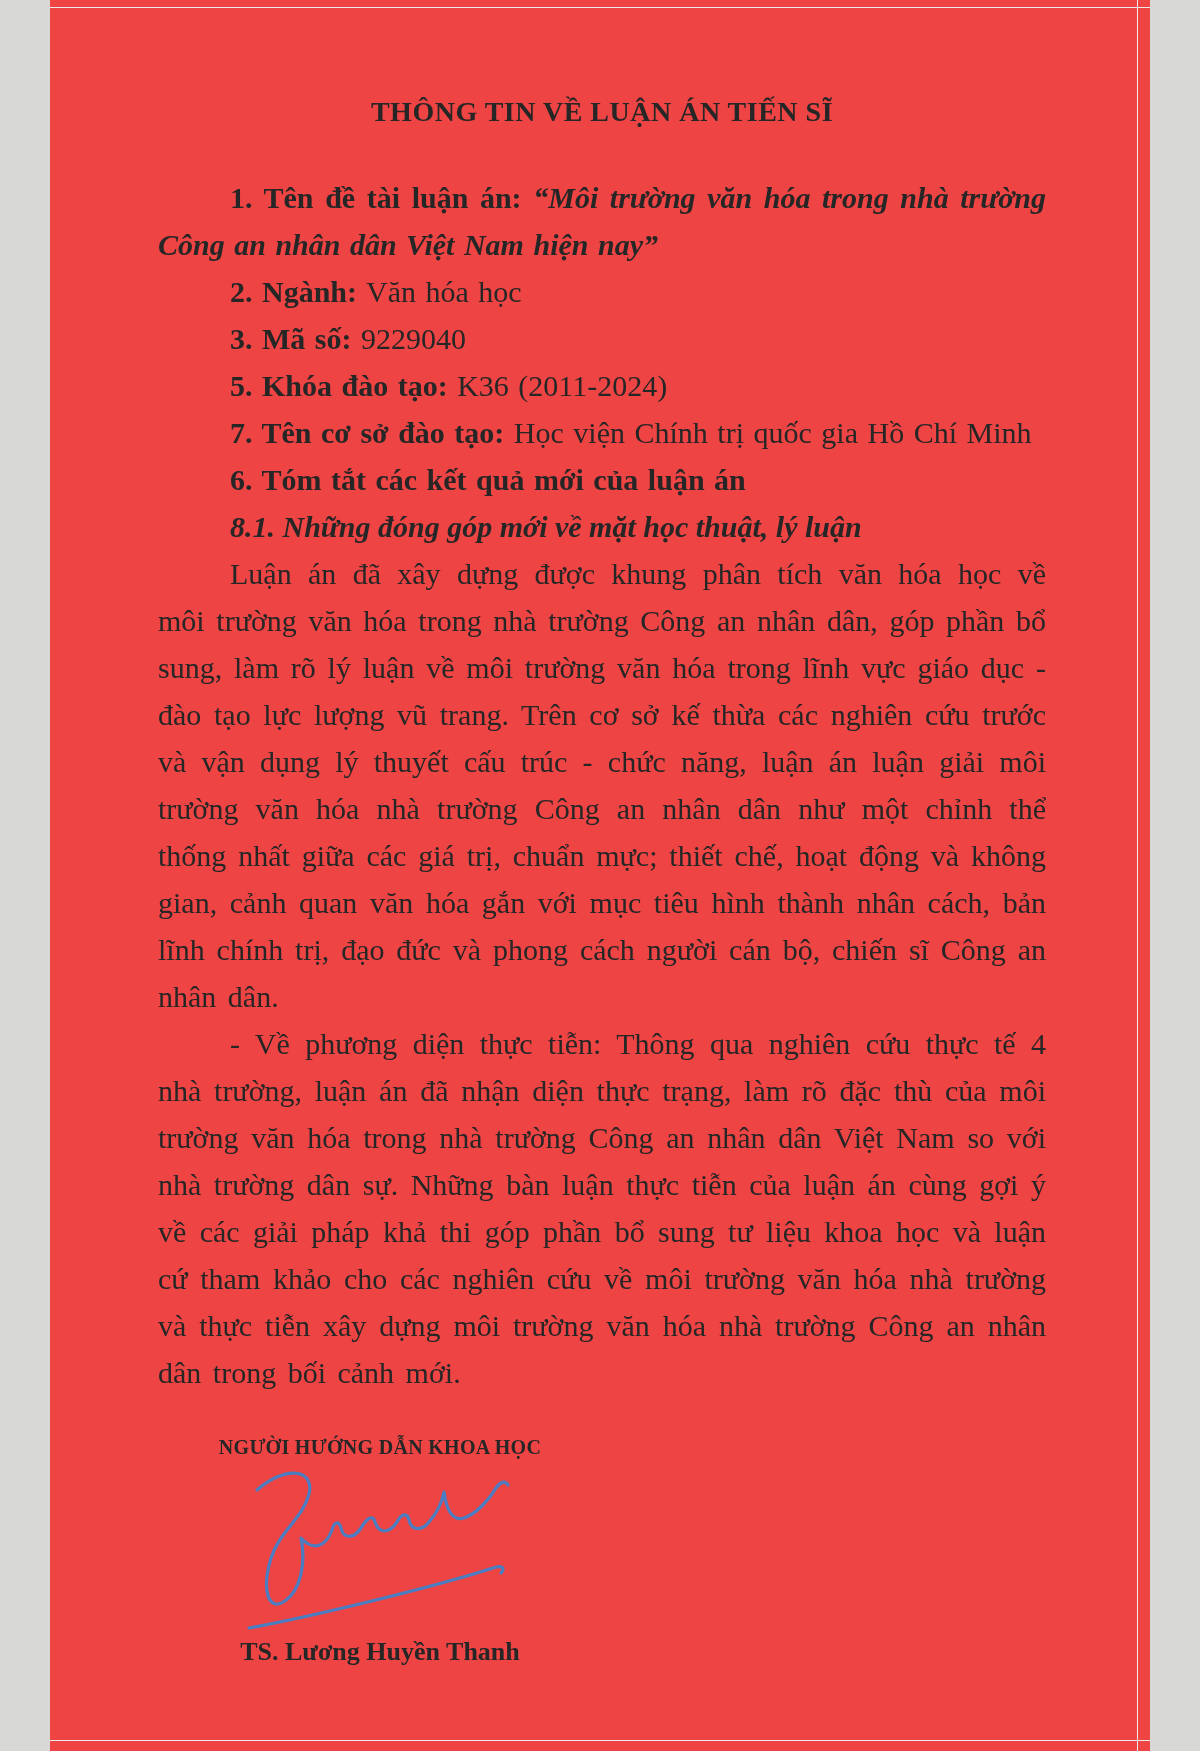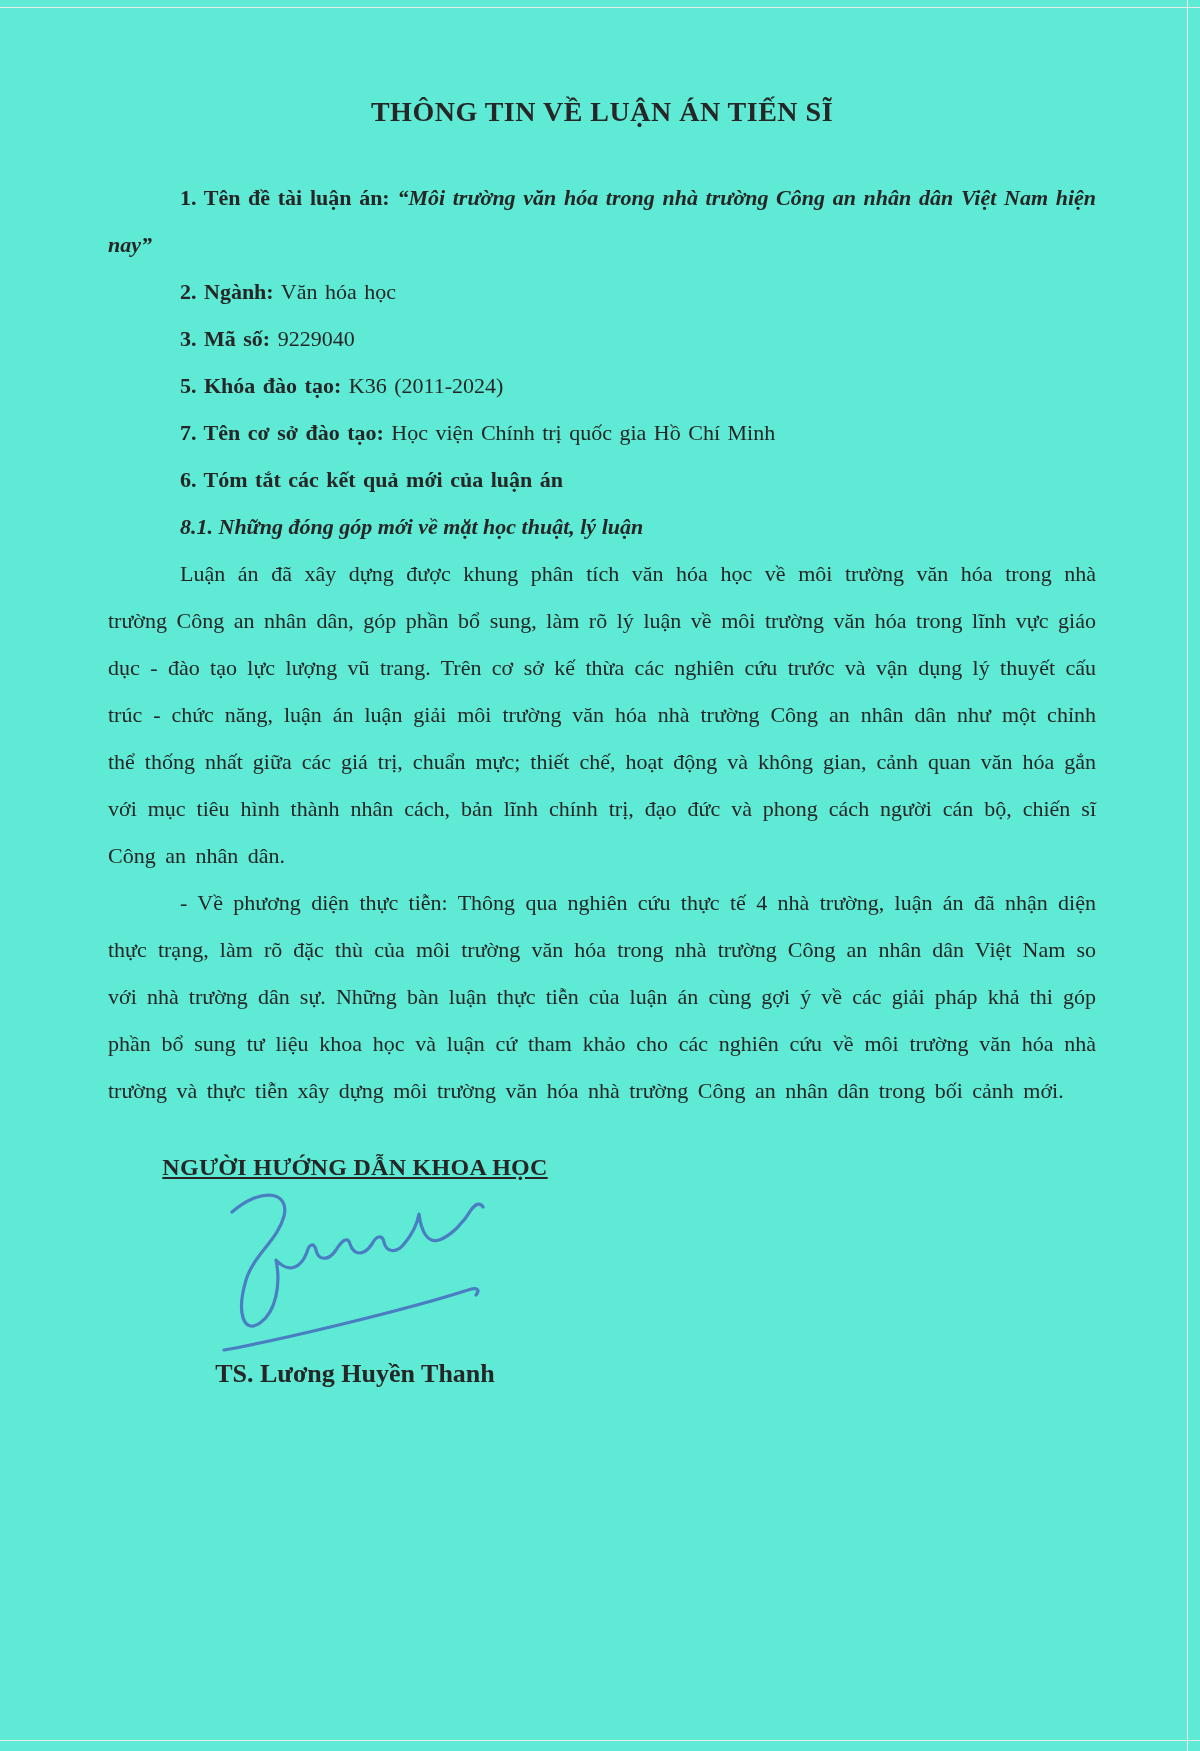--- a/index.html
+++ b/index.html
@@ -1,40 +1,40 @@
 <!DOCTYPE html>
 <html><head>
 <meta charset="utf-8">
 <style>
   html,body { margin:0; padding:0; background:#d8d8d6; }
   .page {
     position:relative;
-    width:1200px; height:1751px;
-    background:#5eead4;
+    width:1100px; height:1751px;
+    background:#ef4444;
     font-family:"Liberation Serif","DejaVu Serif",serif;
     color:#262626;
     overflow:hidden;
     margin:0 auto;
   }
   .scan-line-top    { position:absolute; top:7px; left:0; right:0; height:1px; background:#ebebe9; }
   .scan-line-right  { position:absolute; top:0; bottom:0; right:12px; width:1px; background:#ecece9; }
   .scan-line-bottom { position:absolute; bottom:10px; left:0; right:0; height:1px; background:#ebebe9; }
 
   .content { padding:96px 104px 0 108px; }
 
   .doc-title {
     text-align:center;
     font-weight:bold;
     font-size:28px;
     letter-spacing:0.5px;
     margin-bottom:46px;
   }
 
   .field, .sec-head, .para {
-    font-size:22px;
+    font-size:30px;
     line-height:47px;
   }
   .field {
     text-indent:72px;
     text-align:justify;
     word-spacing:2px;
   }
   .field .lbl { font-weight:bold; }
   .val-em { font-weight:bold; font-style:italic; }
 
@@ -47,21 +47,21 @@
     text-indent:72px;
     text-align:justify;
     word-spacing:4px;
   }
   .lead-it { }
 
   .sig-row { display:flex; margin-top:40px; }
   .sig-col { text-align:center; }
   .sig-col.left  { width:50%; }
   .sig-col.right { width:38%; }
-  .sig-role { font-weight:bold; font-size:24px; letter-spacing:0.3px;text-decoration:underline; }
+  .sig-role { font-weight:bold; font-size:20px; letter-spacing:0.3px; }
   .sig-ink {
     height:178px;
     display:flex; align-items:center; justify-content:center;
   }
   .sig-name { font-weight:bold; font-size:26px; }
   .sig-path { fill:none; stroke-width:3.2; stroke-linecap:round; stroke-linejoin:round; }
 </style>
 </head>
 <body>
 

